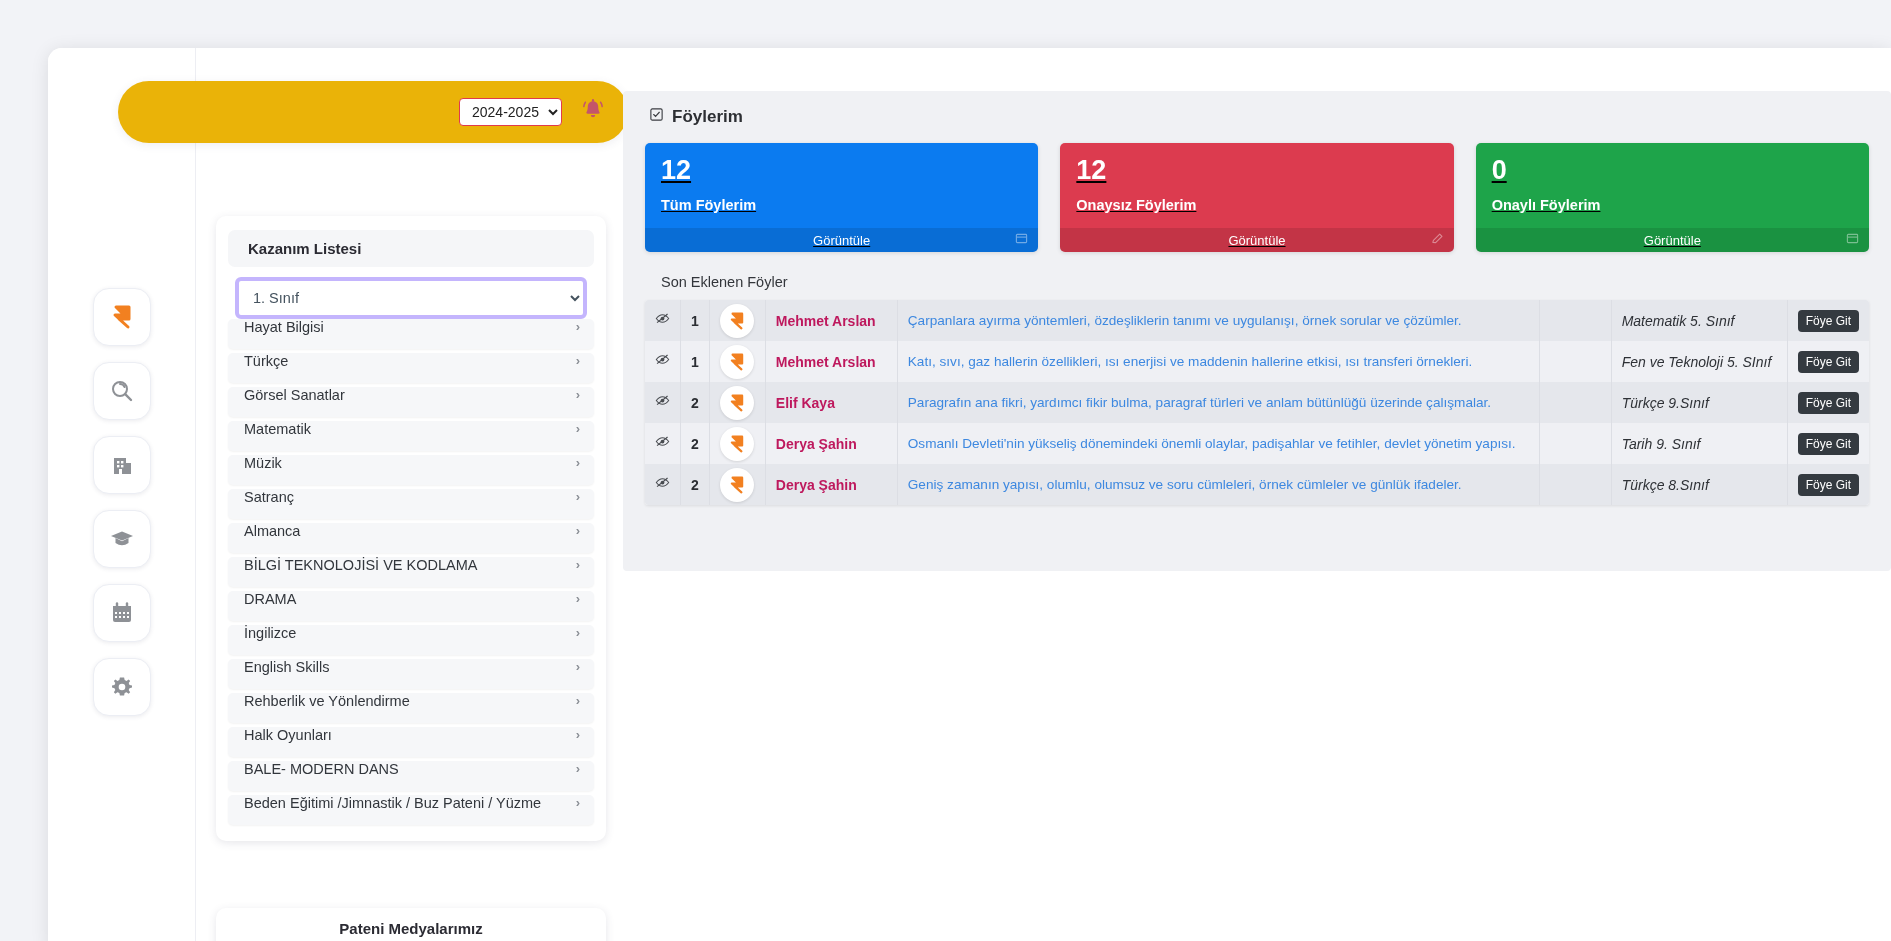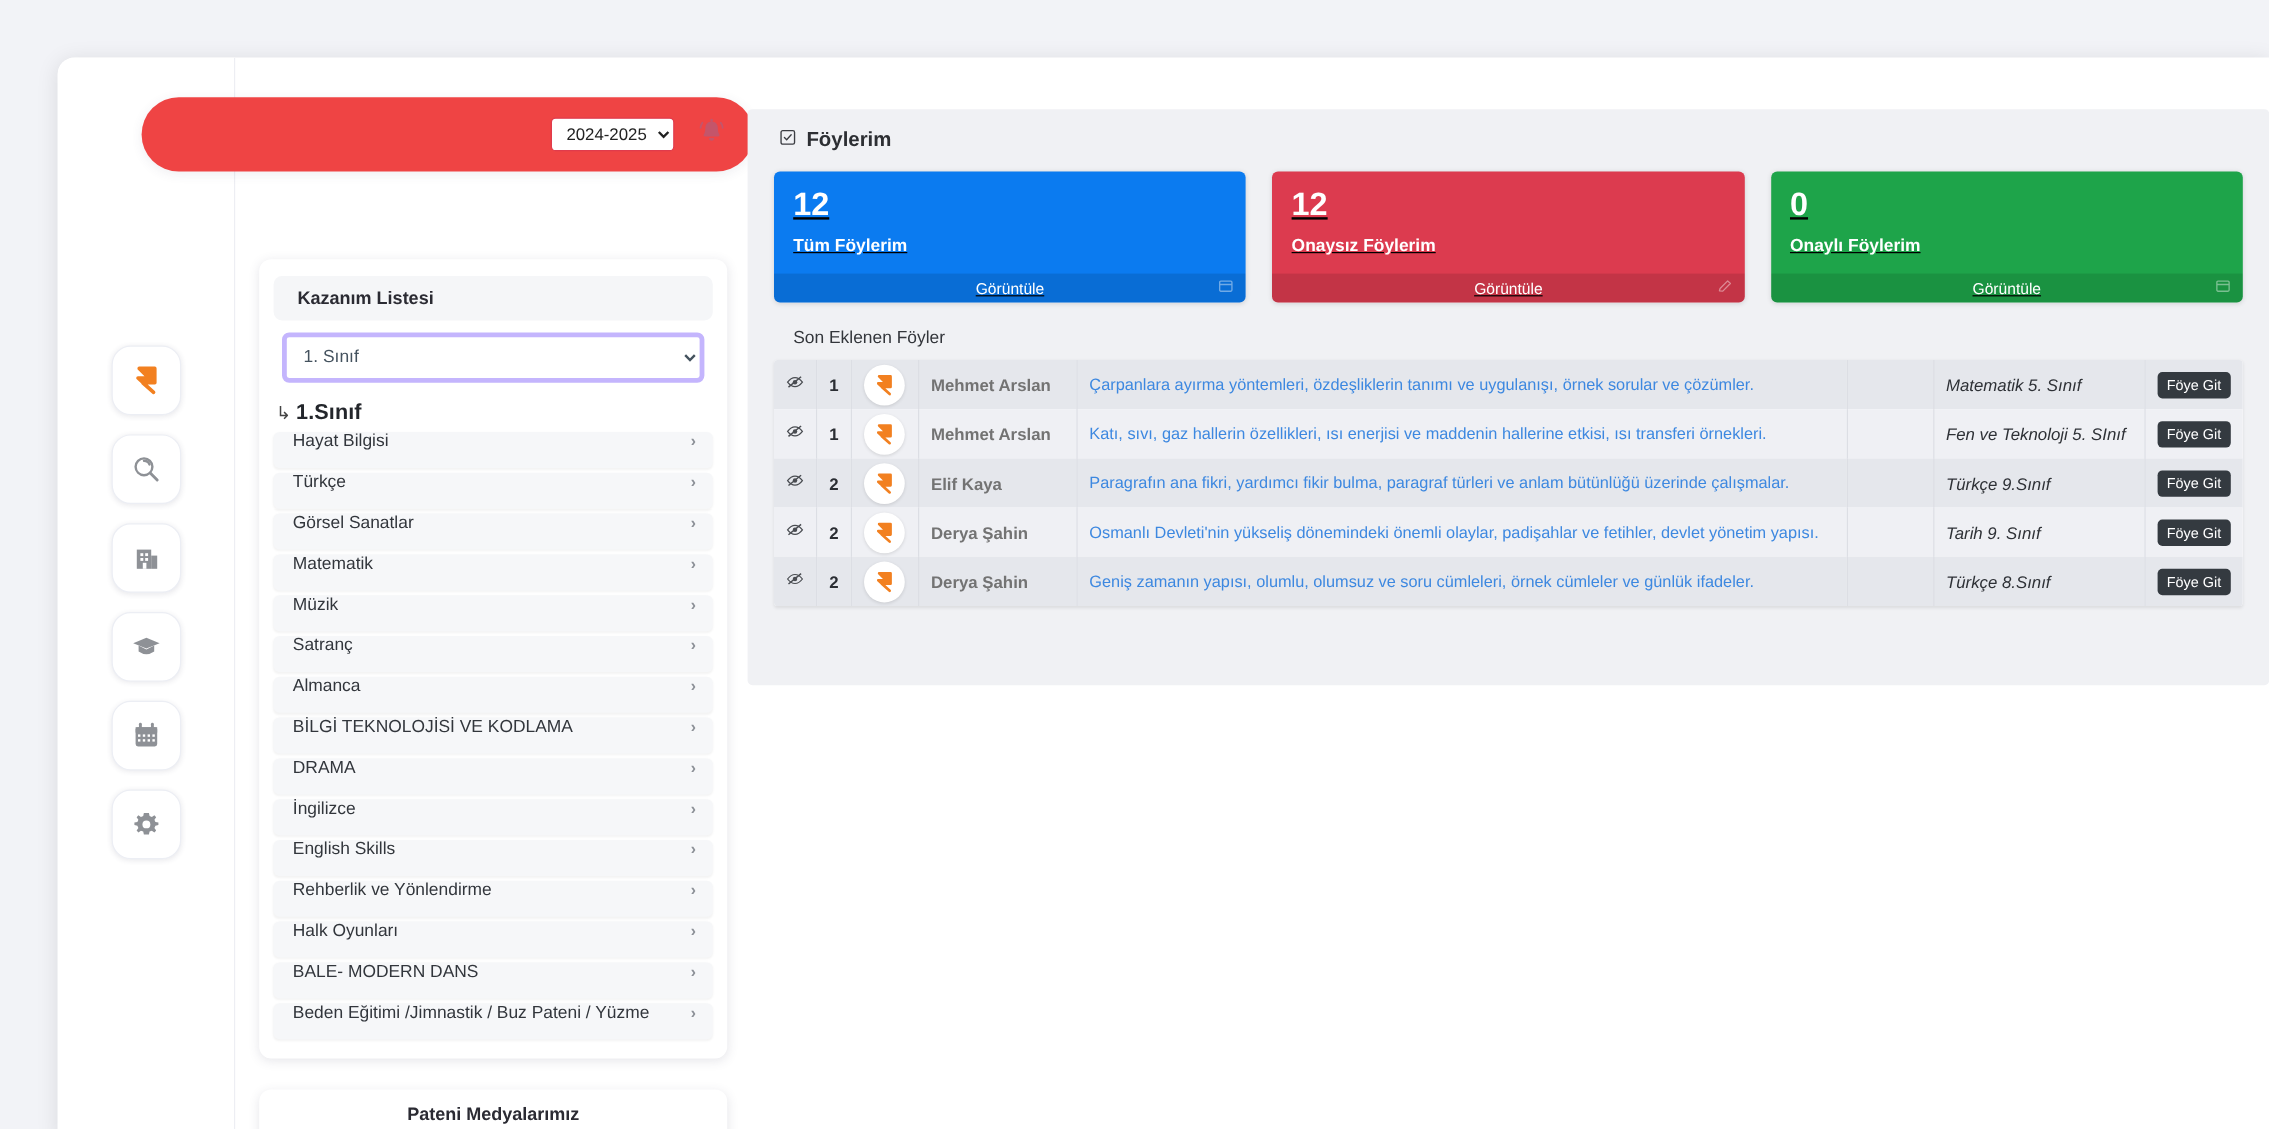--- a/index.html
+++ b/index.html
@@ -46,21 +46,21 @@
   
   #topbar {
     position: absolute;
     left: 148px; top: 0;
     width: 1695px; height: 120px;
   }
   #topbar-pill {
     position: absolute;
     left: -78px; top: 33px;
     width: 510px; height: 62px;
-    background: #ef4444;
+    background: #eab308;
     border-radius: 34px;
     box-shadow: 0 2px 10px rgba(70,70,100,.09);
     display: flex; align-items: center; justify-content: flex-end;
     padding-right: 18px; gap: 14px;
   }
   #year-select {
     font-family: "Liberation Sans", sans-serif;
     font-size: 14px;
     color: #222;
     background: #fff;
@@ -205,21 +205,21 @@
   table#recent-table tr:nth-child(even) { background: #eff0f4; }
   table#recent-table td {
     border-right: 1px solid #dcdee4;
     padding: 0 10px;
     vertical-align: middle;
   }
   table#recent-table td:last-child { border-right: none; }
   .c-eye    { width: 28px; text-align: center; color:#4a4d52; }
   .c-num    { width: 26px; text-align: center; font-weight: bold; font-size: 14px; color:#2b2e33; }
   .c-av     { width: 56px; text-align: center; }
-  .c-name   { width: 132px; font-weight: bold; font-size: 14px; color:#737373; white-space: nowrap;}
+  .c-name   { width: 132px; font-weight: bold; font-size: 14px; color:#be185d; white-space: nowrap;}
   .c-desc   { color: #3d88e0; font-size: 13.6px; }
   .c-pad    { width: 72px; }
   .c-subj   { width: 176px; font-style: italic; font-size: 14px; color: #2e3136; white-space: nowrap;}
   .c-go     { width: 74px; text-align: center; }
   .avatar {
     width: 34px; height: 34px; border-radius: 50%;
     background: #fff;
     display: inline-flex; align-items: center; justify-content: center;
     box-shadow: 0 1px 3px rgba(0,0,0,.12);
   }
@@ -331,23 +331,20 @@
   </header>
 
   <section id="left-col">
     <div class="panel">
       <div id="kazanim-head">Kazanım Listesi</div>
 
       <select id="grade-select">
         <option>1. Sınıf</option>
       </select>
 
-      <div id="grade-crumb">
-        <span class="arrow">↳</span><span>1.Sınıf</span>
-      </div>
 
       <div class="subject-list" id="subject-list">
           <div class="subject-item">
             <span>Hayat Bilgisi</span>
             <span class="chev">›</span>
           </div>
           <div class="subject-item">
             <span>Türkçe</span>
             <span class="chev">›</span>
           </div>

